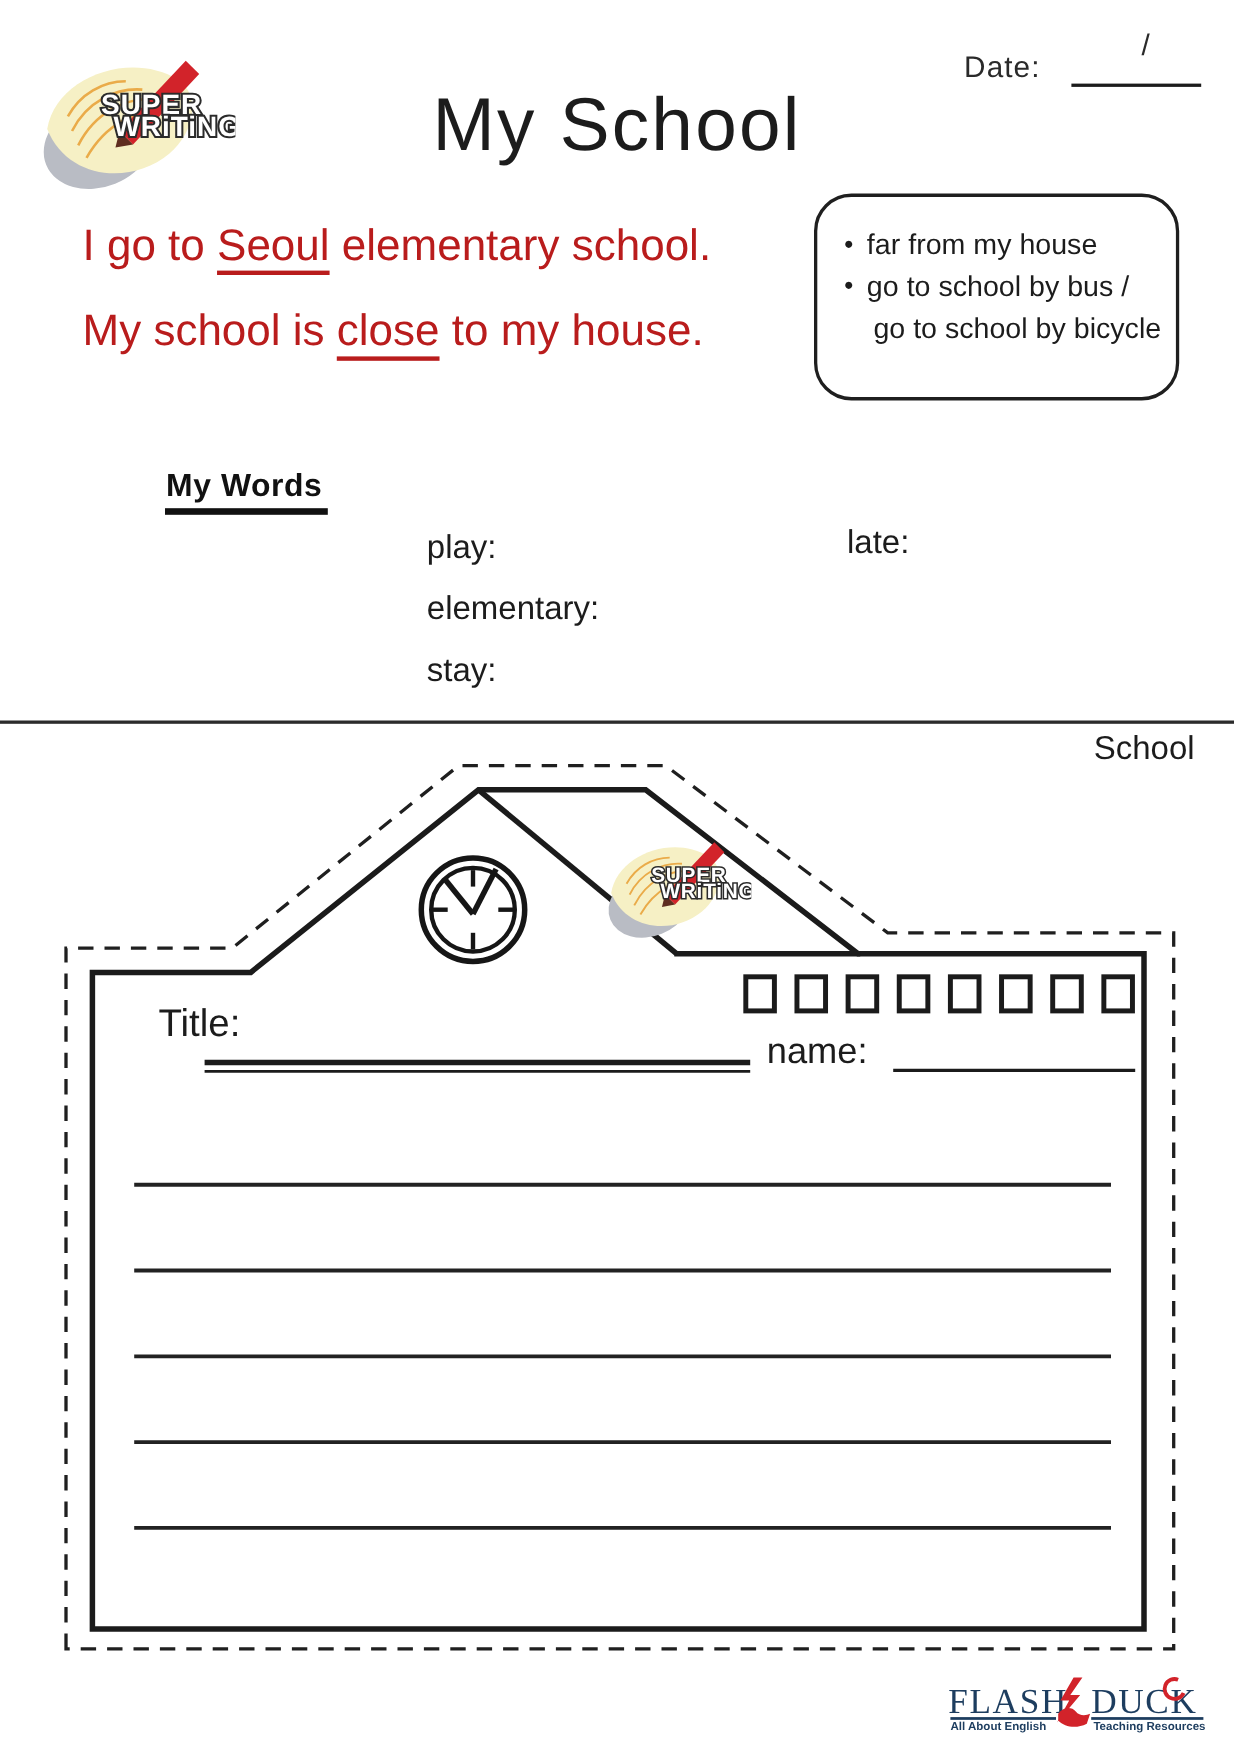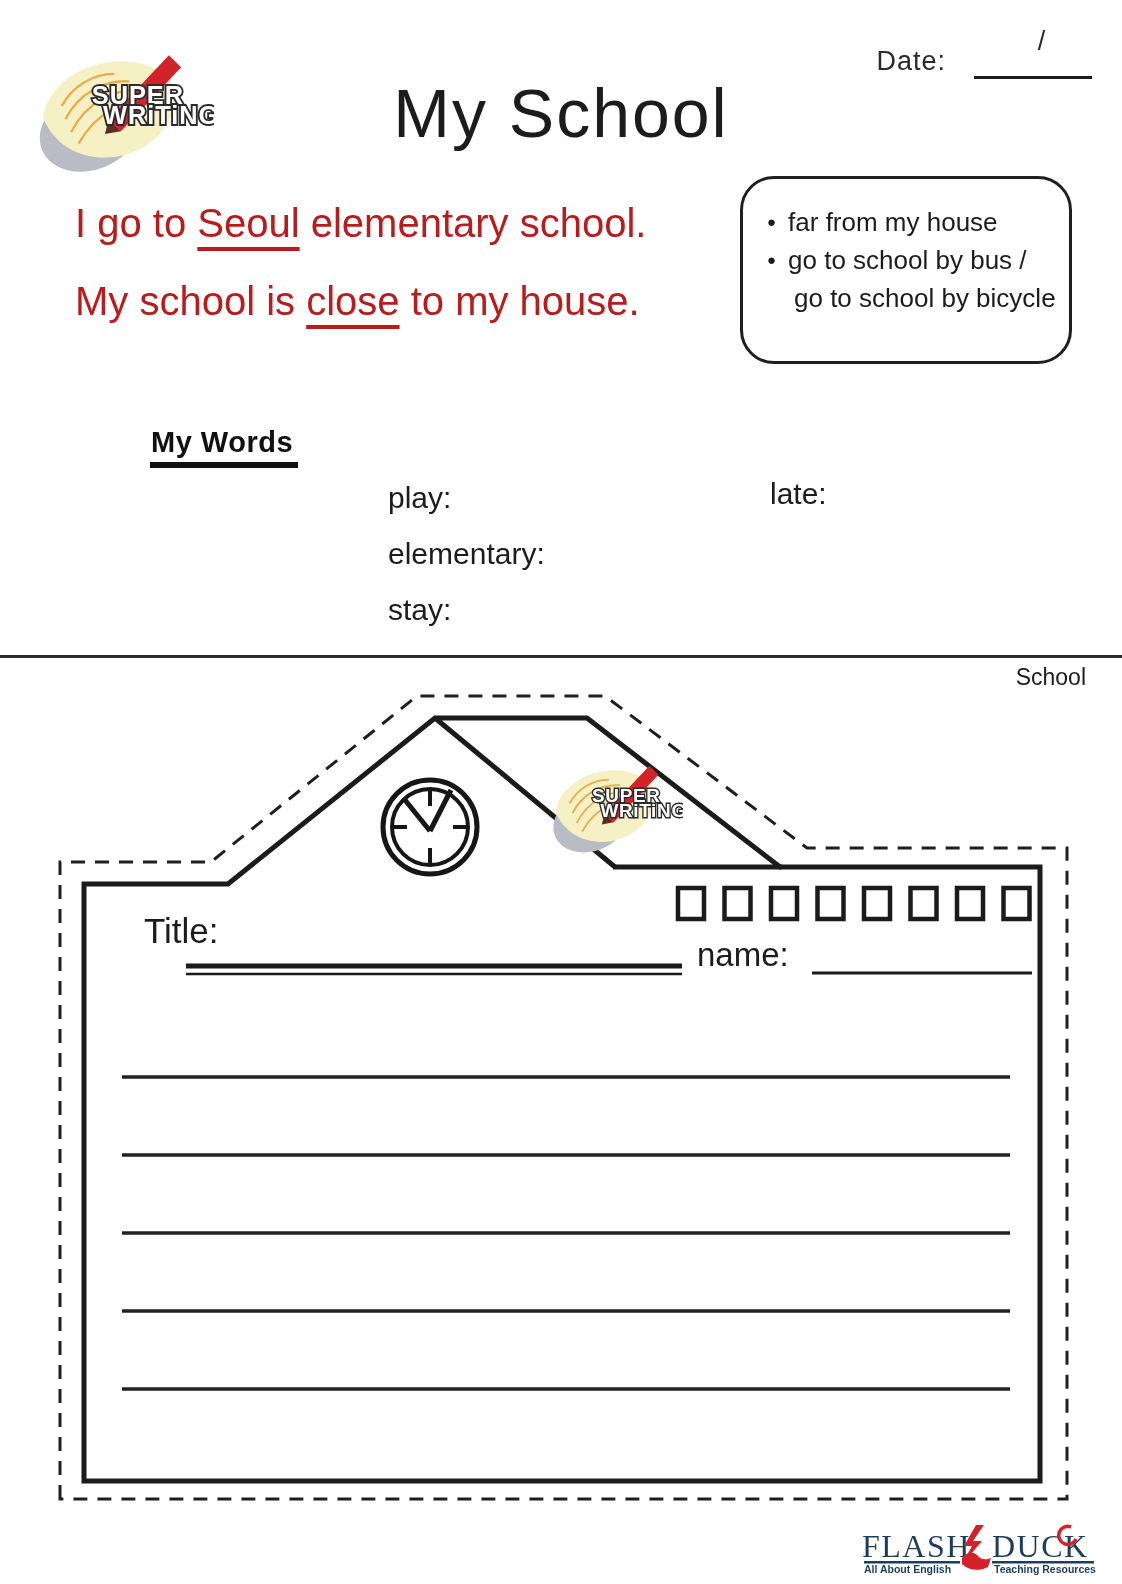--- a/index.html
+++ b/index.html
@@ -40,21 +40,21 @@
     border-bottom:6px solid #111;padding:0 5px 3px 1px;color:#111;margin-left:48px;
   }
   .words-col{position:absolute;font-size:30px;color:#1c1c1c;}
   .words-col div{margin-bottom:21px;}
   .words-col.c1{left:75px;top:471px;}
   .words-col.c2{left:388px;top:481px;}
   .words-col.c2 div{margin-bottom:22px;}
   .words-col.c3{left:770px;top:477px;}
   
   .divider{position:absolute;left:0;top:655px;width:1122px;height:3px;background:#2b2b2b;}
-  .section-label{position:absolute;top:664px;right:36px;font-size:23px;color:#1c1c1c;}
+  .section-label{position:absolute;top:664px;right:36px;font-size:30px;color:#1c1c1c;}
   
   .cutout-svg{position:absolute;left:0;top:660px;}
   .cut-dash{fill:none;stroke:#1f1f1f;stroke-width:3;stroke-dasharray:14 10;}
   .building{fill:#ffffff;stroke:#1b1b1b;stroke-width:5;stroke-linejoin:miter;}
   .roofline{stroke:#1b1b1b;stroke-width:5;}
   .clock{fill:none;stroke:#161616;}
   .windows rect{fill:#fff;stroke:#1b1b1b;stroke-width:4.5;}
   .writing-lines line{stroke:#222;stroke-width:3.5;}
   .rule-thick{stroke:#1b1b1b;stroke-width:5;}
   .rule-thin{stroke:#1b1b1b;stroke-width:2.5;}

